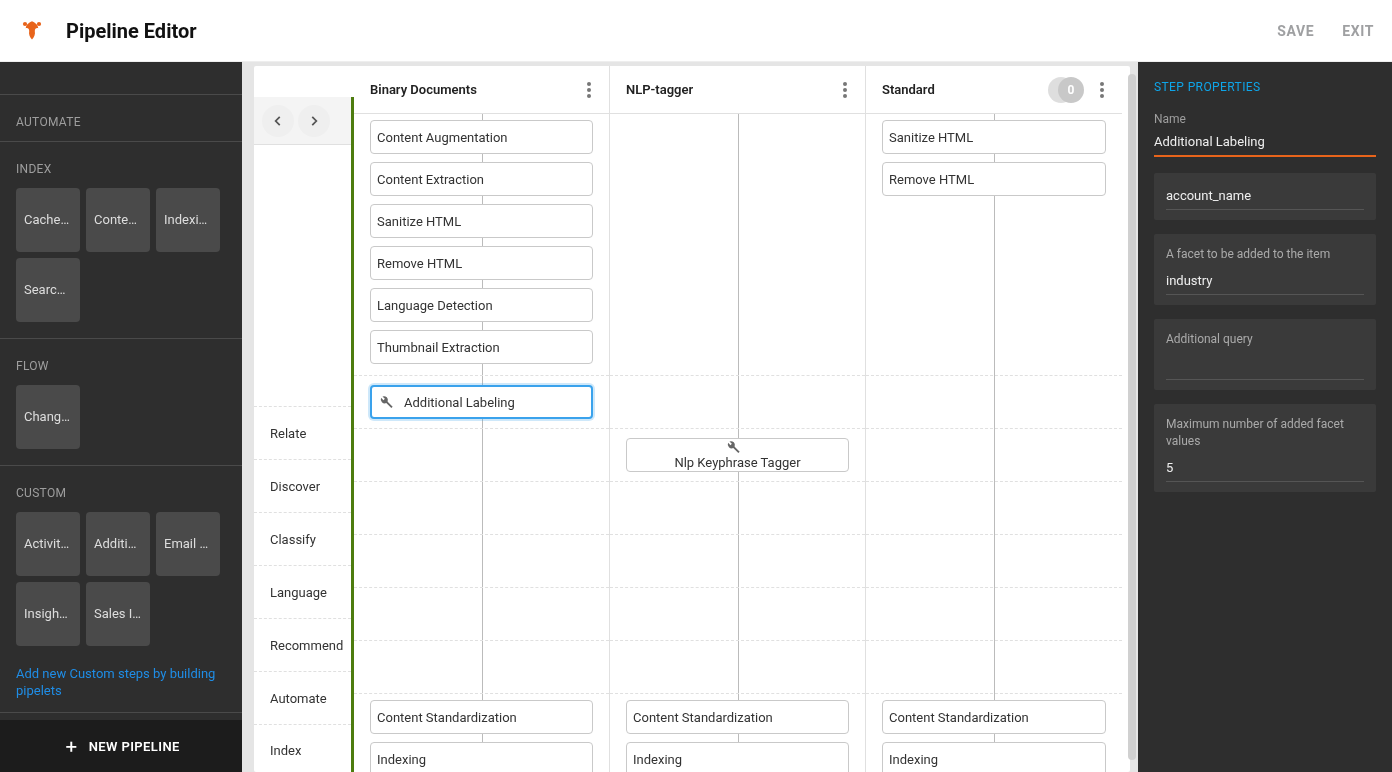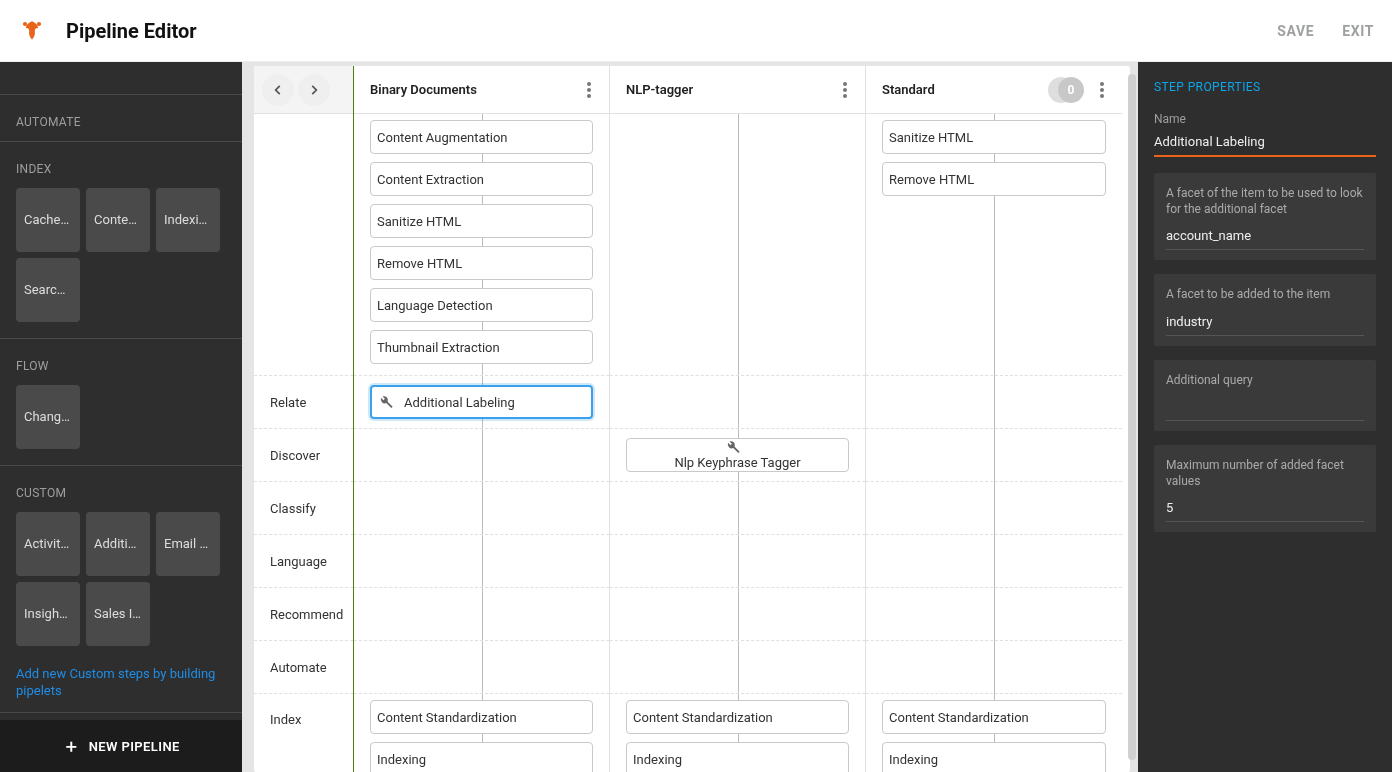--- a/index.html
+++ b/index.html
@@ -25,21 +25,21 @@
 .chip-w2 { width: 64px; height: 64px; }
 .sidebar-link { color: #1f8de6; font-size: 13px; padding: 4px 16px 12px 16px; display: block; line-height: 1.3; text-decoration: none; }
 .sidebar-footer { height: 52px; background: #1c1c1c; display: flex; align-items: center; justify-content: center; color: #fff; font-size: 13px; font-weight: 600; letter-spacing: 0.4px; cursor: pointer; }
 .plus-icon { font-size: 18px; margin-right: 8px; line-height: 1; }
 
 
 .canvas { flex: 1; background: #e5e5e5; overflow: hidden; position: relative; padding: 4px 8px 0 12px; }
 .canvas-inner { background: #fff; border-radius: 2px; height: 100%; display: flex; }
 
 
-.row-labels { width: 100px; flex: 0 0 100px; border-right: 1px solid #4d7c0f; }
+.row-labels { width: 100px; flex: 0 0 100px; border-right: 3px solid #4d7c0f; margin-top: 31px; }
 .row-labels-head { height: 48px; border-bottom: 1px solid #e0e0e0; display: flex; align-items: center; padding-left: 8px; gap: 4px; background:#f4f4f4;}
 .nav-circle { width: 32px; height: 32px; border-radius: 50%; background: #efefef; border:none; display: flex; align-items: center; justify-content: center; color: #555; font-size: 16px; cursor: pointer; }
 .nav-circle svg { width:14px; height:14px; }
 .row-label-cell { height: 53px; border-bottom: 1px dashed #e0e0e0; display: flex; align-items: center; padding-left: 16px; font-size: 13px; color: #333; }
 .row-label-cell.tall { height: 262px; align-items: flex-start; padding-top: 6px; border-bottom:1px dashed #e0e0e0;}
 .row-label-cell.idx { height: 94px; align-items:flex-start; padding-top:18px; border-bottom:none;}
 
 
 .wf-col { width: 256px; flex: 0 0 256px; border-right: 1px solid #e0e0e0; position: relative; }
 .wf-col:last-child { border-right: none; }
@@ -293,20 +293,20 @@
     </div>
     <div class="canvas-scrollbar-fake"></div>
   </div>
 
   <div class="props">
     <div class="props-title">STEP PROPERTIES</div>
     <div class="props-label">Name</div>
     <input class="props-input accent" value="Additional Labeling" style="">
 
     <div id="props-fields">
-        <div class="props-box"><div class="props-box-label">A facet of the item to be used to look for the additional facet</div><input class="props-box-value" value="account_name" style=""></div>
+        <div class="props-box"><input class="props-box-value" value="account_name" style=""></div>
         <div class="props-box"><div class="props-box-label">A facet to be added to the item</div><input class="props-box-value" value="industry" style=""></div>
         <div class="props-box"><div class="props-box-label">Additional query</div><input class="props-box-value" style=""></div>
         <div class="props-box"><div class="props-box-label">Maximum number of added facet values</div><input class="props-box-value" value="5" style=""></div>
       </div>
   </div>
 
 </div>
 
 </body></html>

